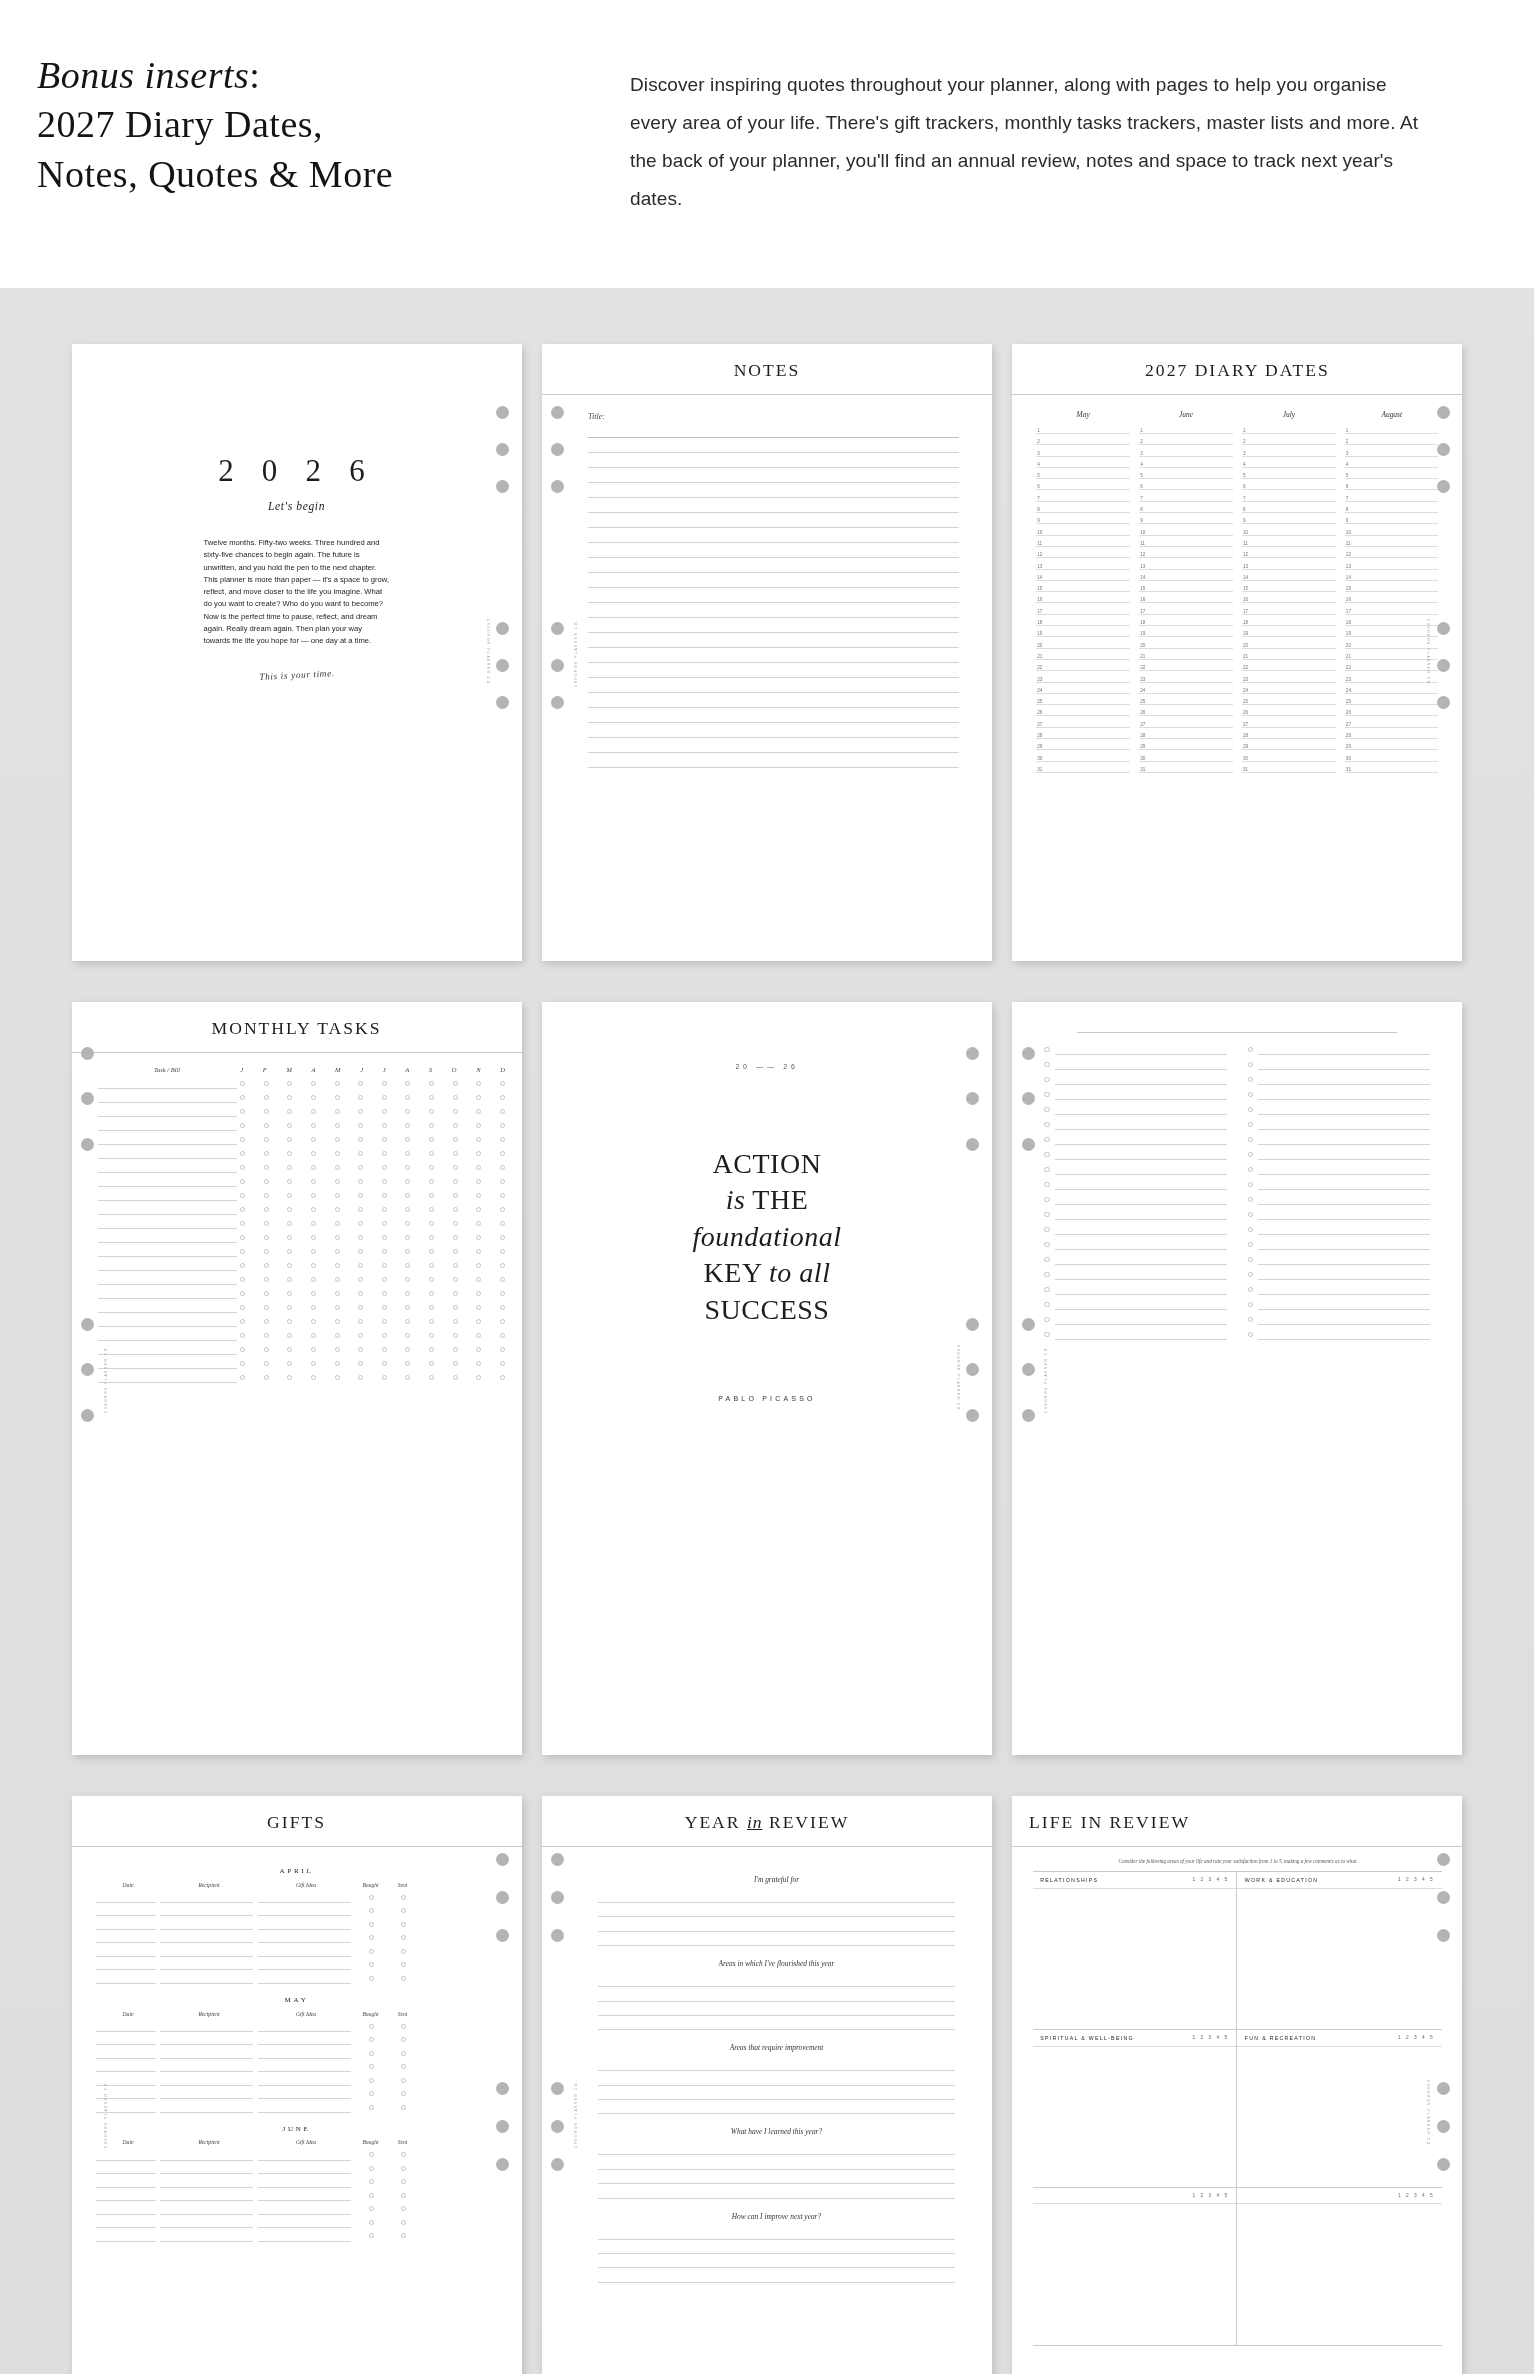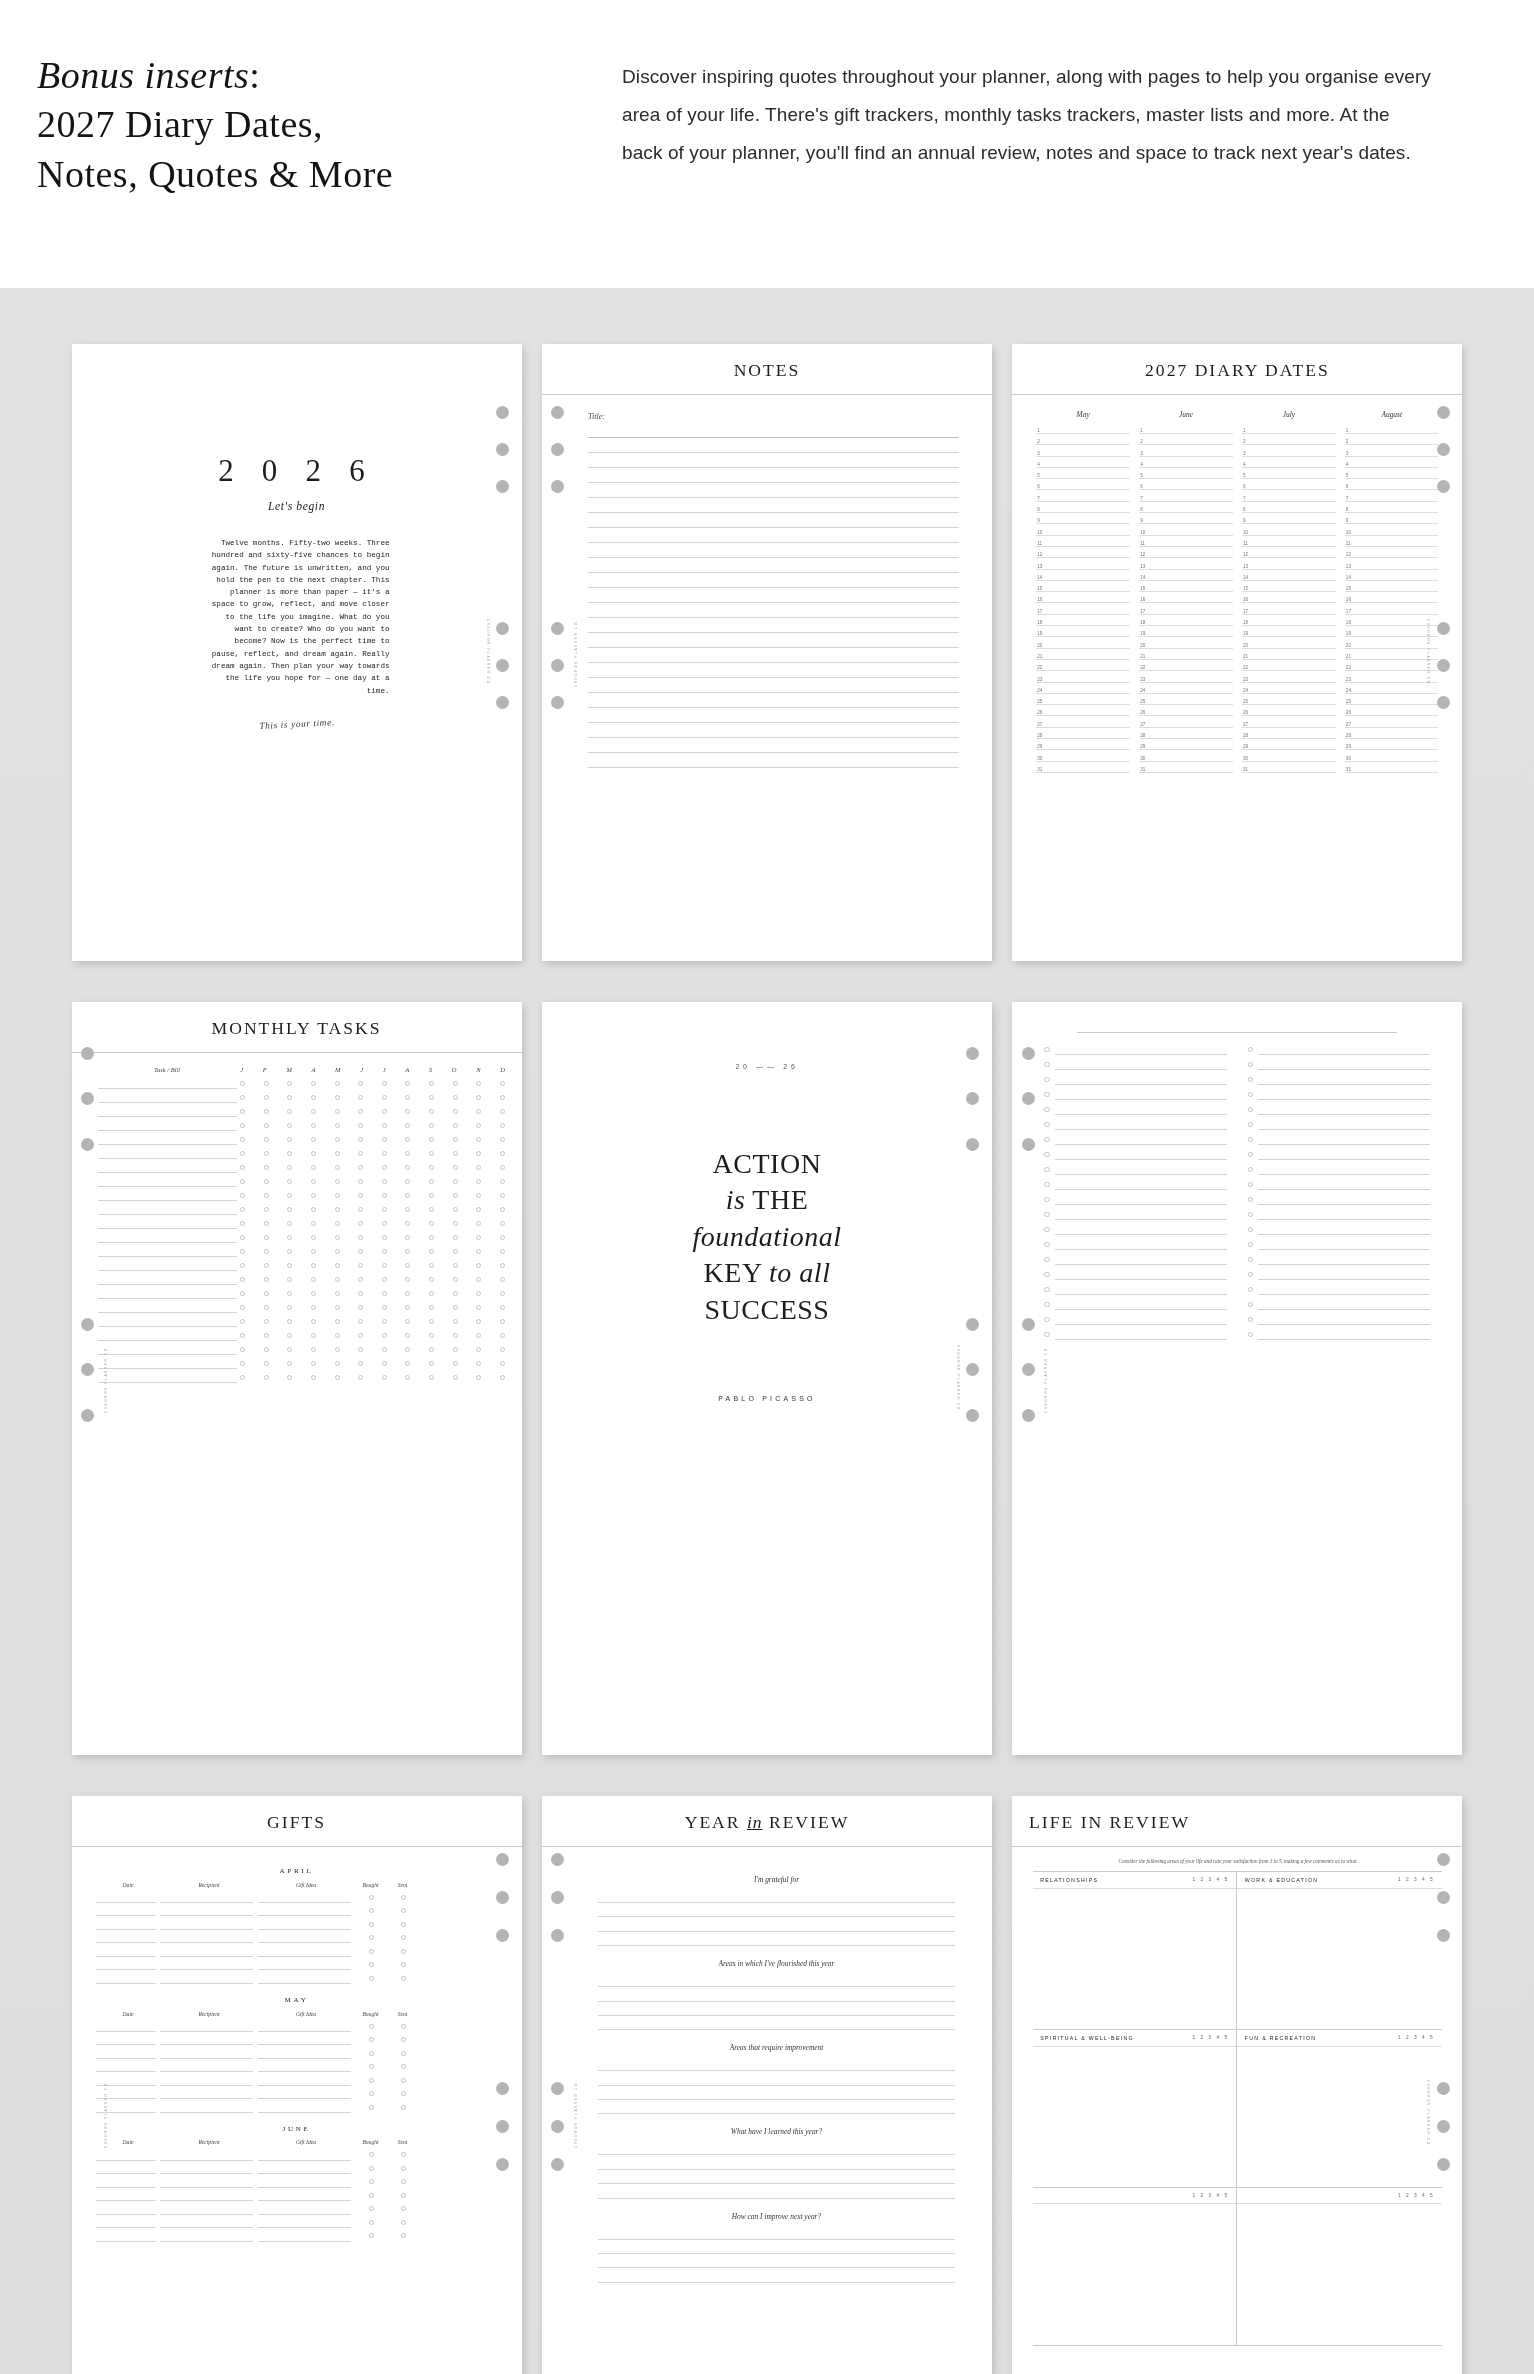--- a/index.html
+++ b/index.html
@@ -31,21 +31,21 @@
     letter-spacing:0.5px;
     color:#141414;
   }
   .header-left .h-line em{font-style:italic;}
   .header-right{
     flex:1;
     padding:7.4px 102px 0 28px;
     box-sizing:border-box;
   }
   .header-right p{
-    margin:0;
+    margin:8px;
     font-size:19px;
     line-height:2.0;
     color:#2b2b2b;
     letter-spacing:0.1px;
   }
   .gallery{
     position:relative;
     height:2087px;
     background:linear-gradient(180deg,#e2e2e2 0%, #e0e0e0 35%, #dedede 100%);
     padding:56px 0 0 0;
@@ -117,24 +117,24 @@
   }
   .cover-sub{
     font-family:"Liberation Serif", serif;
     font-style:italic;
     font-size:11.6px;
     letter-spacing:0.6px;
     margin-bottom:24px;
   }
   .cover-body{
     width:186px;margin:0 auto;
-    font-family:Liberation Mono, monospace;
+    font-family:Liberation Sans, sans-serif;
     font-size:7.6px;
     line-height:1.62;
-    text-align:right;
+    text-align:left;
     color:#222;
   }
   .cover-sign{
     margin-top:22px;
     font-family:"Liberation Serif", serif;
     font-style:italic;
     font-size:9.3px;
     letter-spacing:0.6px;
     color:#333;
     transform:rotate(-3deg);

